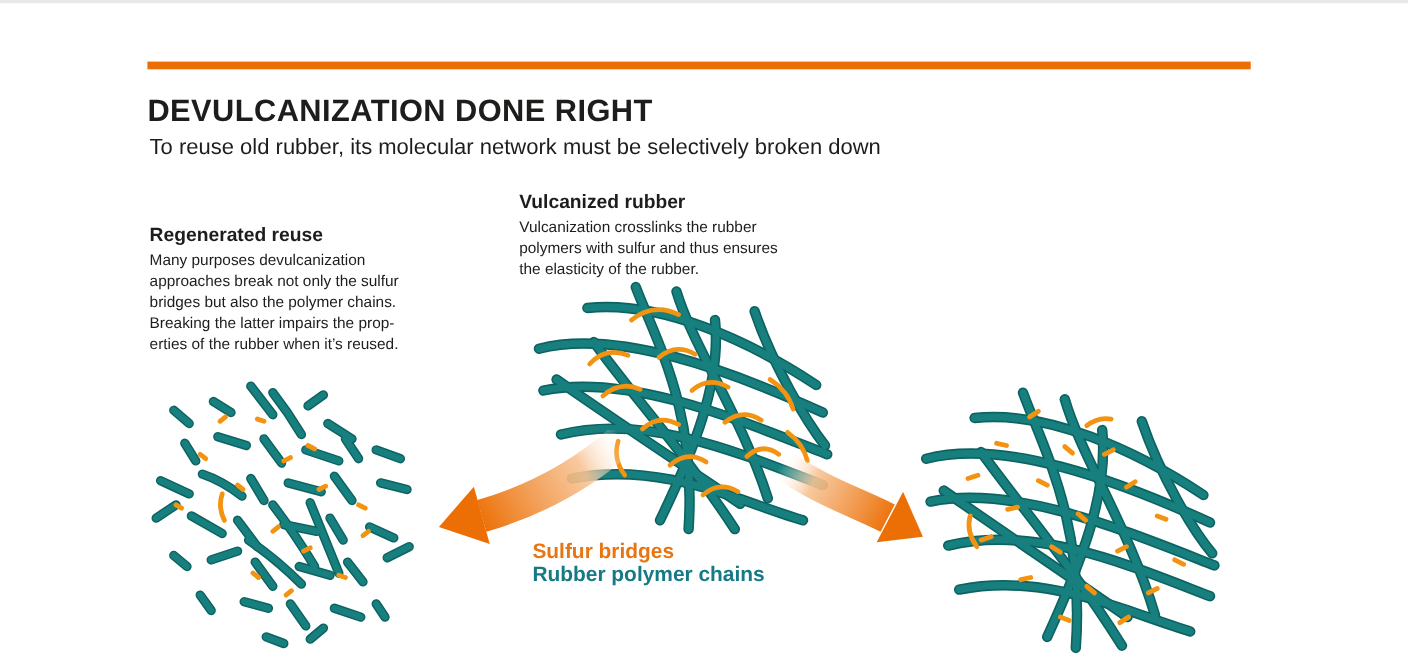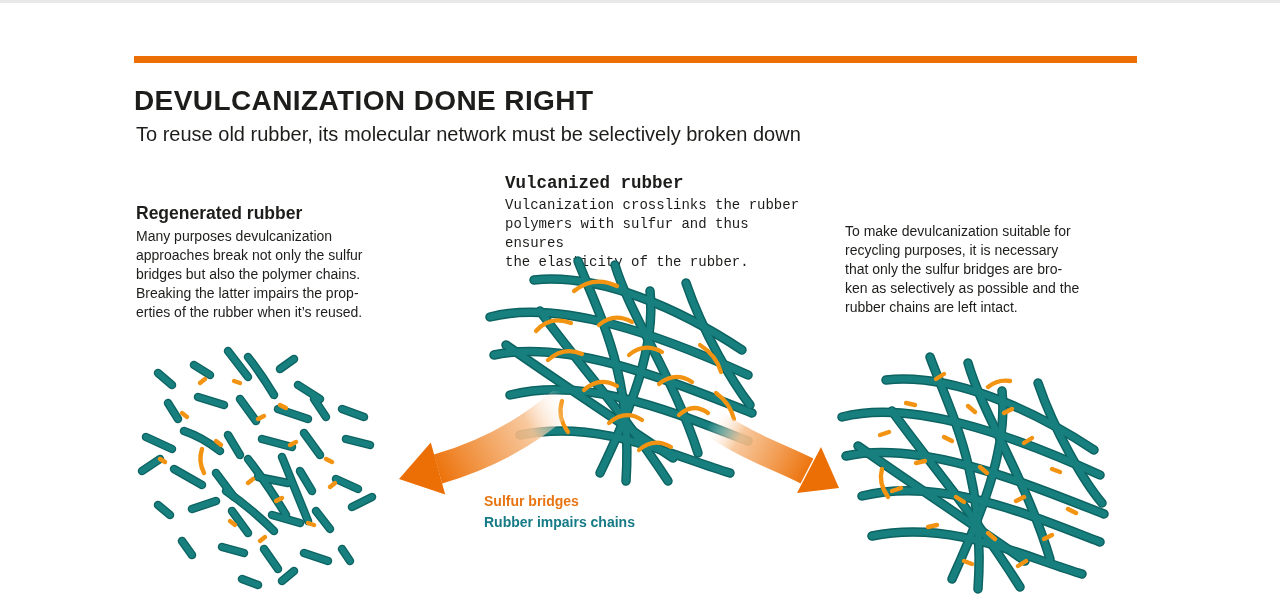--- a/index.html
+++ b/index.html
@@ -51,72 +51,67 @@
     font-size:17.5px;font-weight:bold;
     color:var(--text);
   }
   .col p{
     margin:0;
     font-size:14px;line-height:19px;
     color:var(--text);
     white-space:pre-line;
   }
   .col-regenerated{left:136px;top:200px;}
-  .col-vulcanized{left:505px;top:170px;font-family:Liberation Mono, monospace;}
+  .col-vulcanized{left:472px;top:170px;}
   .col-devulcanized{left:845px;top:219px;}
   .net,.arrow{position:absolute;}
   .chain-under{stroke:var(--chain-teal-dark);stroke-width:9.5px;fill:none;stroke-linecap:round;}
   .chain-over{stroke:var(--chain-teal);stroke-width:6.5px;fill:none;stroke-linecap:round;}
   .bridge-stroke{stroke:var(--bridge-orange);stroke-width:4.2px;fill:none;stroke-linecap:round;}
   .stub-stroke{stroke:var(--bridge-orange);stroke-width:4.4px;fill:none;stroke-linecap:round;}
   .frag-under{stroke:var(--chain-teal-dark);stroke-width:8.5px;fill:none;stroke-linecap:round;}
   .frag-over{stroke:var(--chain-teal);stroke-width:5.8px;fill:none;stroke-linecap:round;}
   .arrow-head{fill:var(--accent-orange);}
   .stop-fade{stop-color:#ffffff;stop-opacity:0;}
   .stop-mid{stop-color:#F7C394;stop-opacity:.9;}
   .stop-solid{stop-color:var(--accent-orange);}
   .legend{
     position:absolute;left:484px;top:488px;
-    font-size:14px;font-weight:bold;line-height:21px;
+    font-size:19px;font-weight:bold;line-height:21px;
   }
   .legend-sulfur{color:var(--legend-orange);}
   .legend-polymer{color:var(--legend-teal);}
 </style>
 </head>
 <body>
 
 <div class="canvas">
 
   <div class="top-bar"></div>
 
   <h1 class="page-title">DEVULCANIZATION DONE RIGHT</h1>
   <p class="page-subtitle">To reuse old rubber, its molecular network must be selectively broken down</p>
 
   <section class="col col-regenerated">
-    <h2>Regenerated rubber</h2>
+    <h2>Regenerated reuse</h2>
     <p>Many purposes devulcanization
 approaches break not only the sulfur
 bridges but also the polymer chains.
 Breaking the latter impairs the prop-
 erties of the rubber when it’s reused.</p>
   </section>
 
   <section class="col col-vulcanized">
     <h2>Vulcanized rubber</h2>
     <p>Vulcanization crosslinks the rubber
 polymers with sulfur and thus ensures
 the elasticity of the rubber.</p>
   </section>
 
   <section class="col col-devulcanized">
-    <p>To make devulcanization suitable for
-recycling purposes, it is necessary
-that only the sulfur bridges are bro-
-ken as selectively as possible and the
-rubber chains are left intact.</p>
   </section>
 
   <svg class="net" style="left:478px;top:250px;" width="285" height="235" viewBox="0 0 285 235">
     <defs>
       <g id="cnet-chains">
         <path d="M100,8 C120,60 155,120 148,228"></path>
         <path d="M137,12 C152,62 196,125 220,200"></path>
         <path d="M62,58 C98,108 142,155 190,228"></path>
         <path d="M172,38 C178,95 152,158 122,220"></path>
         <path d="M28,92 C75,125 135,165 195,205"></path>
@@ -279,16 +274,16 @@
         <stop offset="0.3" class="stop-mid"></stop>
         <stop offset="1" class="stop-solid"></stop>
       </linearGradient>
     </defs>
     <path d="M8,16 C45,42 78,52 105,66" fill="none" stroke="url(#gradR)" stroke-width="28"></path>
     <polygon class="arrow-head" points="137,83 95,88 119,42"></polygon>
   </svg>
 
   <div class="legend">
     <div class="legend-sulfur">Sulfur bridges</div>
-    <div class="legend-polymer">Rubber impairs chains</div>
+    <div class="legend-polymer">Rubber polymer chains</div>
   </div>
 
 </div>
 
 </body></html>

